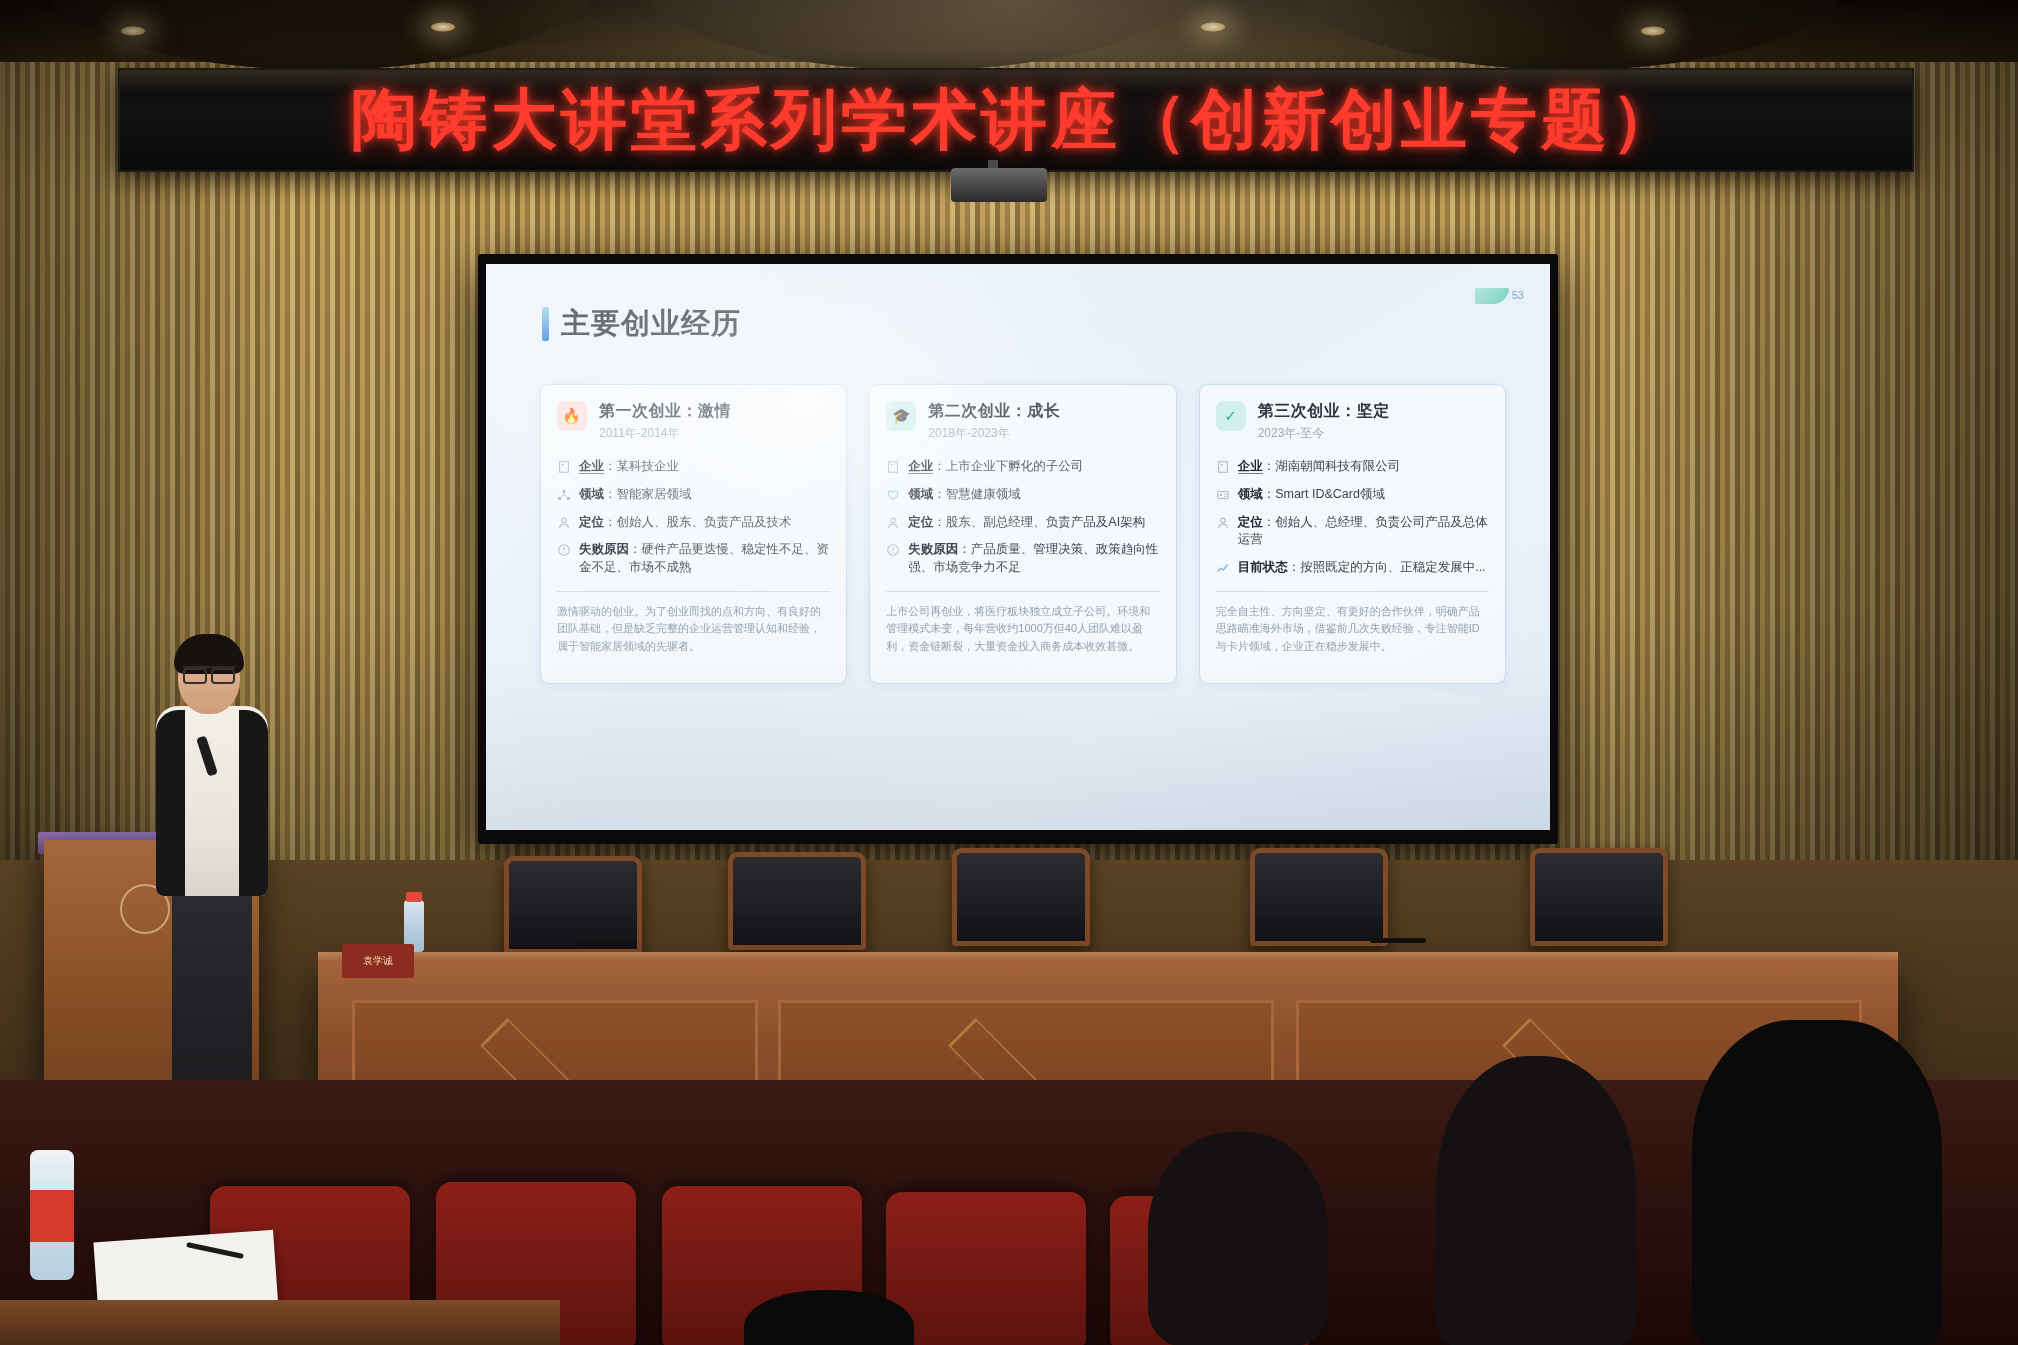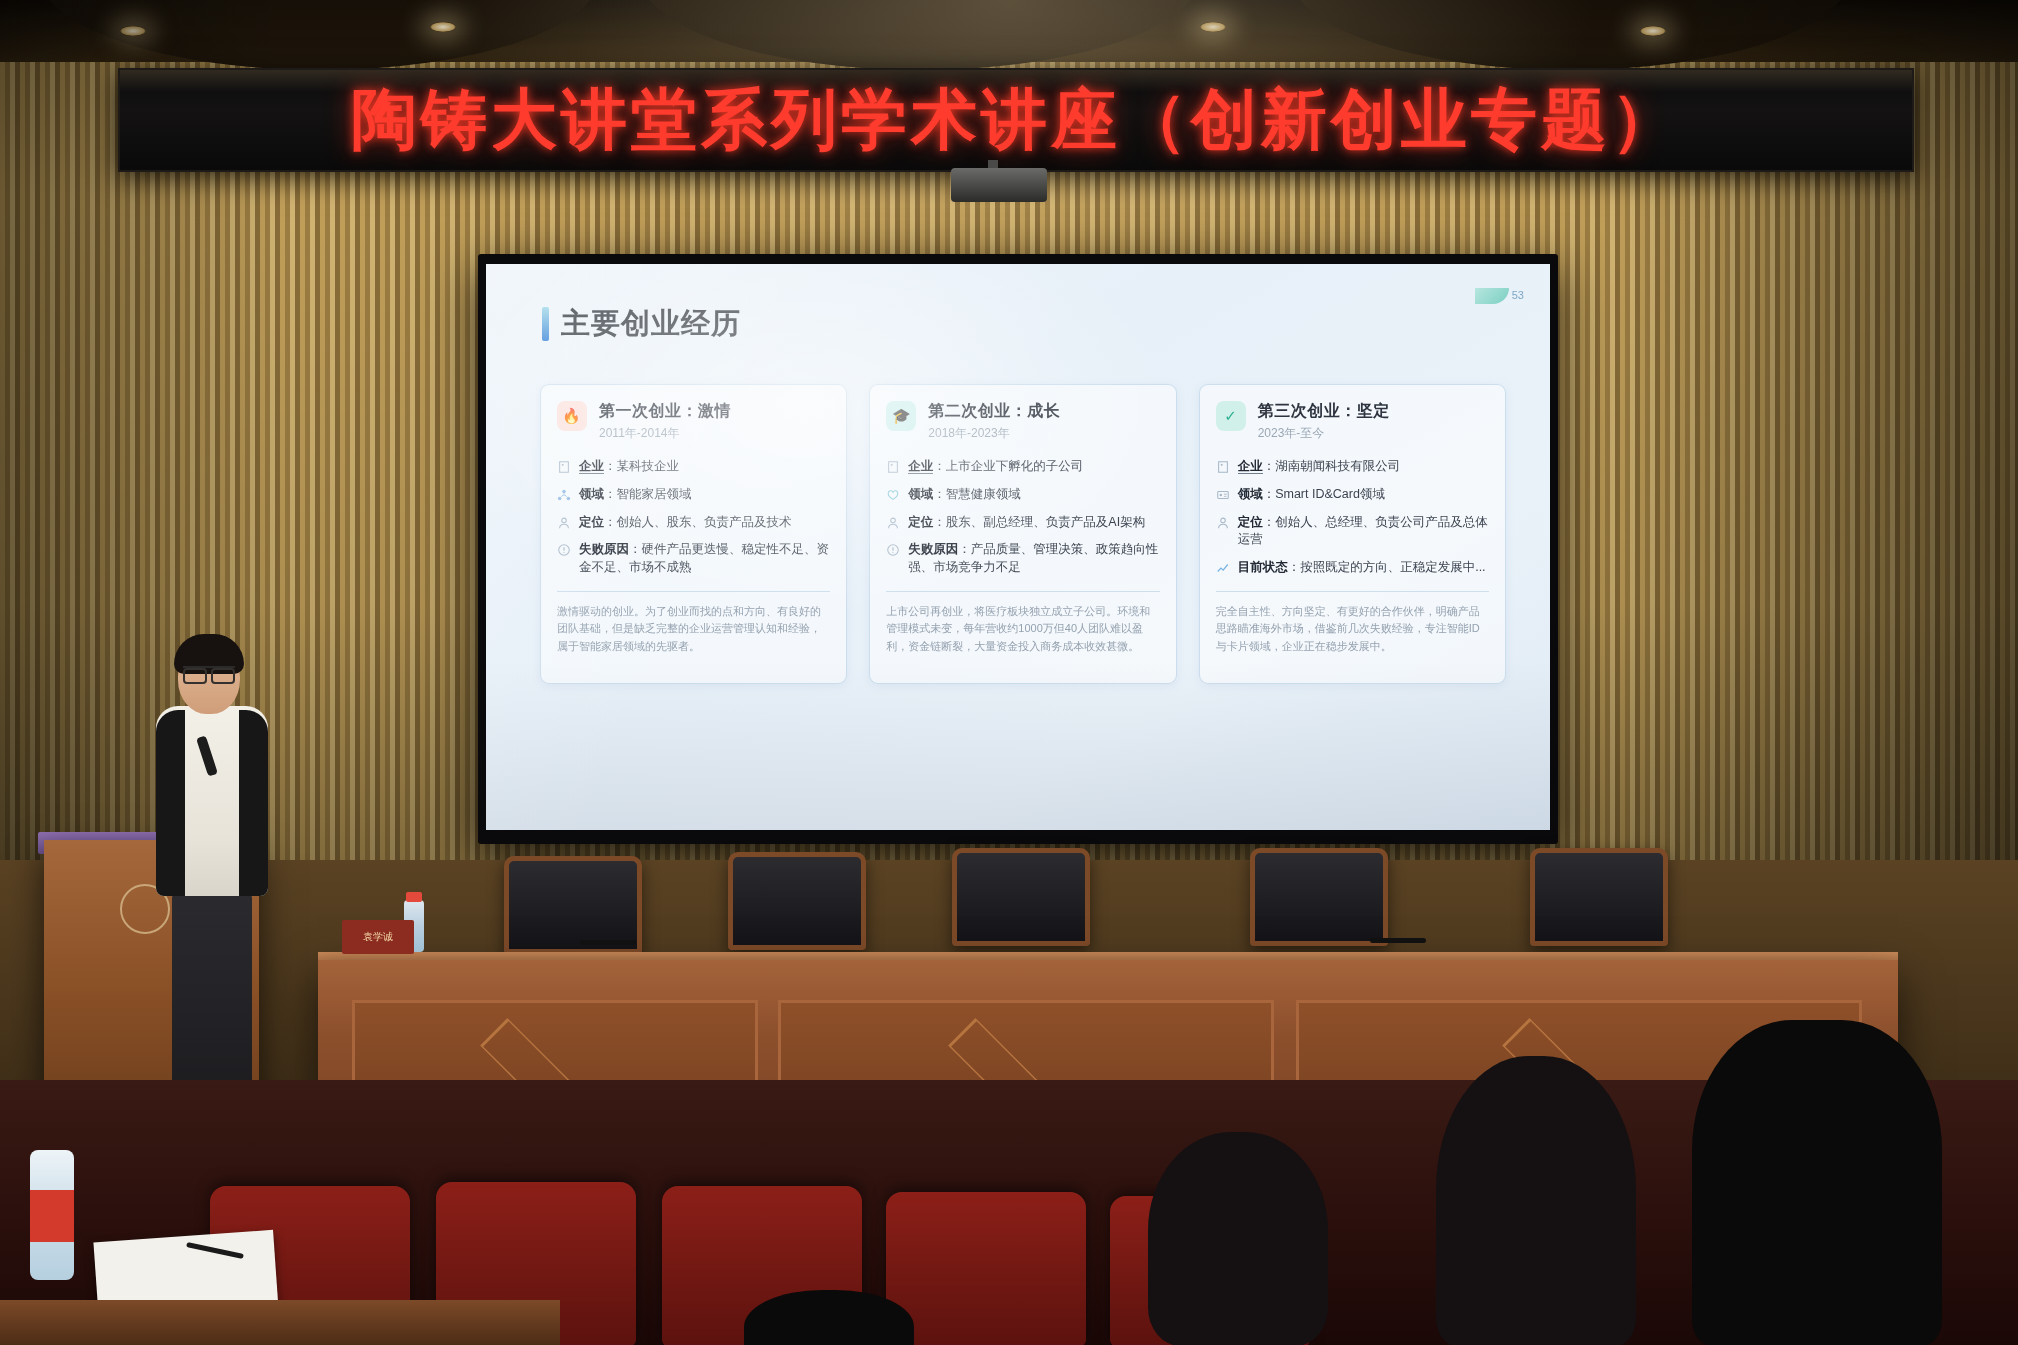--- a/index.html
+++ b/index.html
@@ -355,21 +355,21 @@
   <div class="desk-panel" style="left:778px;width:490px;"></div>
   <div class="desk-panel" style="left:1296px;width:560px;"></div>
   <div class="diamond" style="left:468px;top:1052px;"></div>
   <div class="diamond" style="left:936px;top:1052px;"></div>
   <div class="diamond" style="left:1490px;top:1052px;"></div>
 
   <div class="mic" style="left:580px;top:940px;"></div>
   <div class="mic" style="left:1370px;top:938px;"></div>
   <div class="bottle" style="left:404px;top:900px;"></div>
   <div class="bottle-cap" style="left:406px;top:892px;"></div>
-  <div class="nameplate" style="left:342px;top:920px;">
+  <div class="nameplate" style="left:342px;top:944px;">
     <span>袁学诚</span>
   </div>
 
   <div class="podium-top"></div>
   <div class="podium"></div>
   <div class="podium-crest"></div>
 
   <div class="speaker">
     <div class="legs"></div>
     <div class="torso"></div>

